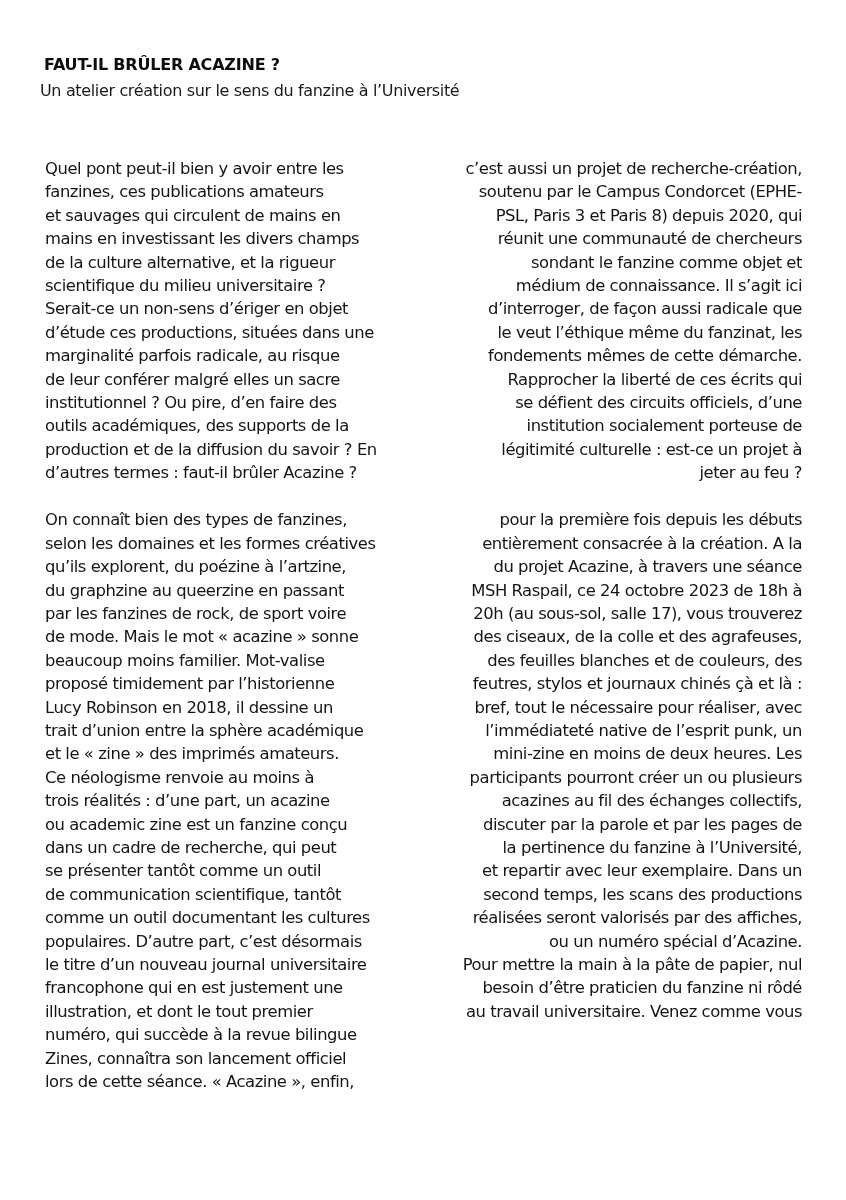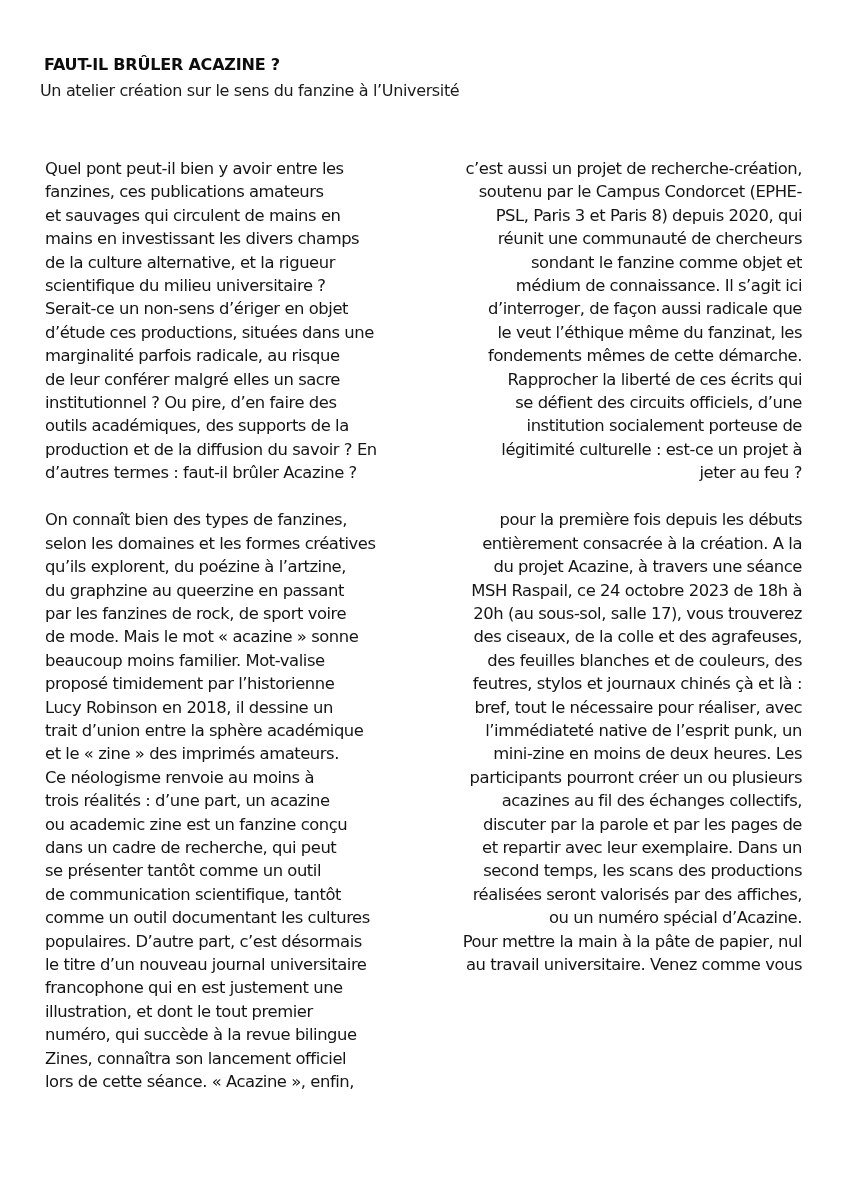--- a/index.html
+++ b/index.html
@@ -91,20 +91,22 @@
       <span class="line">20h (au sous-sol, salle 17), vous trouverez</span>
       <span class="line">des ciseaux, de la colle et des agrafeuses,</span>
       <span class="line">des feuilles blanches et de couleurs, des</span>
       <span class="line">feutres, stylos et journaux chinés çà et là :</span>
       <span class="line">bref, tout le nécessaire pour réaliser, avec</span>
       <span class="line">l’immédiateté native de l’esprit punk, un</span>
       <span class="line">mini-zine en moins de deux heures. Les</span>
       <span class="line">participants pourront créer un ou plusieurs</span>
       <span class="line">acazines au fil des échanges collectifs,</span>
       <span class="line">discuter par la parole et par les pages de</span>
+      <span class="line">la pertinence du fanzine à l’Université,</span>
       <span class="line">et repartir avec leur exemplaire. Dans un</span>
       <span class="line">second temps, les scans des productions</span>
       <span class="line">réalisées seront valorisés par des affiches,</span>
       <span class="line">ou un numéro spécial d’Acazine.</span>
       <span class="line">Pour mettre la main à la pâte de papier, nul</span>
+      <span class="line">besoin d’être praticien du fanzine ni rôdé</span>
       <span class="line">au travail universitaire. Venez comme vous</span>
     </p>
   </div>
 
 </body></html>

